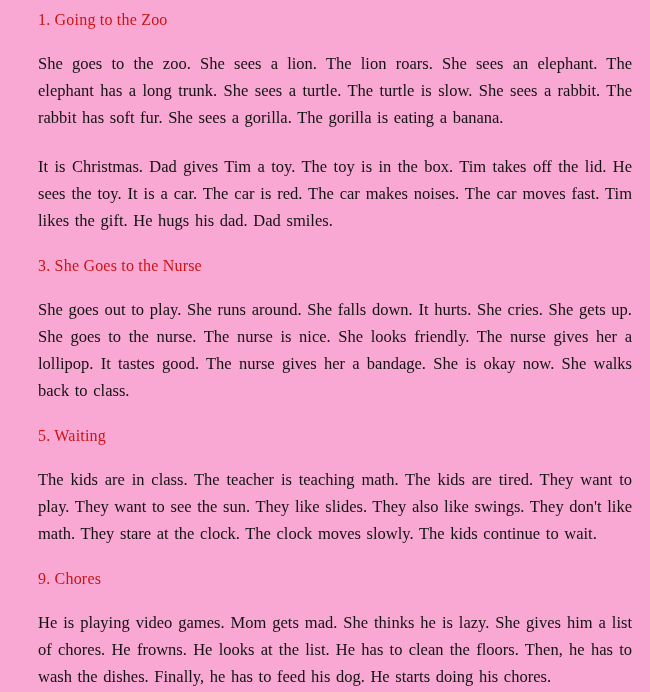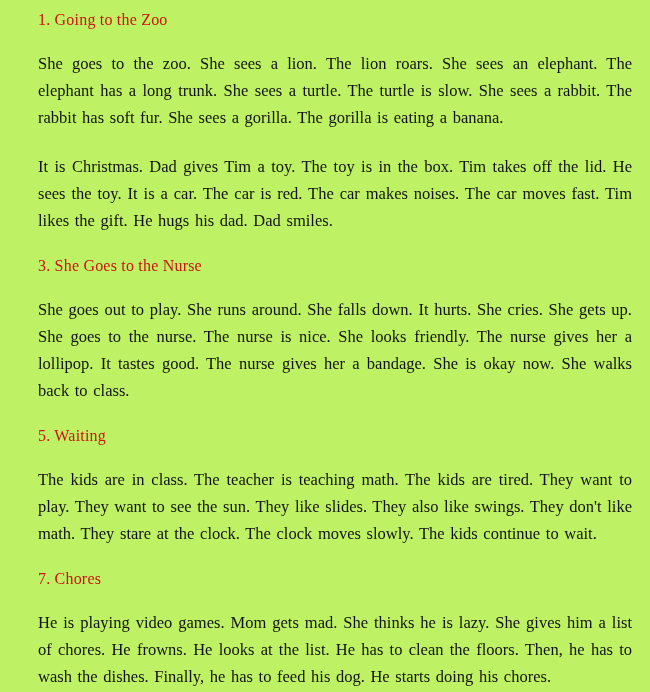--- a/index.html
+++ b/index.html
@@ -4,21 +4,21 @@
 <style>
   html, body {
     margin: 0;
     padding: 0;
     background: #ffffff;
   }
   .page {
     width: 650px;
     height: 692px;
     box-sizing: border-box;
-    background: #bef264;
+    background: #f9a8d4;
     padding: 10px 18px 0 38px;
     font-family: "Liberation Serif", "DejaVu Serif", serif;
     overflow: hidden;
   }
   .passage {
     margin: 0 0 6px 0;
   }
   .passage-heading {
     color: #cc1414;
     font-size: 16px;
@@ -54,17 +54,17 @@
     <h2 class="passage-heading">3. She Goes to the Nurse</h2>
     <p class="passage-body">She goes out to play. She runs around. She falls down. It hurts. She cries. She gets up. She goes to the nurse. The nurse is nice. She looks friendly. The nurse gives her a lollipop. It tastes good. The nurse gives her a bandage. She is okay now. She walks back to class.</p>
   </section>
 
   <section class="passage">
     <h2 class="passage-heading">5. Waiting</h2>
     <p class="passage-body">The kids are in class. The teacher is teaching math. The kids are tired. They want to play. They want to see the sun. They like slides. They also like swings. They don't like math. They stare at the clock. The clock moves slowly. The kids continue to wait.</p>
   </section>
 
   <section class="passage">
-    <h2 class="passage-heading">7. Chores</h2>
+    <h2 class="passage-heading">9. Chores</h2>
     <p class="passage-body">He is playing video games. Mom gets mad. She thinks he is lazy. She gives him a list of chores. He frowns. He looks at the list. He has to clean the floors. Then, he has to wash the dishes. Finally, he has to feed his dog. He starts doing his chores.</p>
   </section>
 
 </div>
 
 </body></html>

